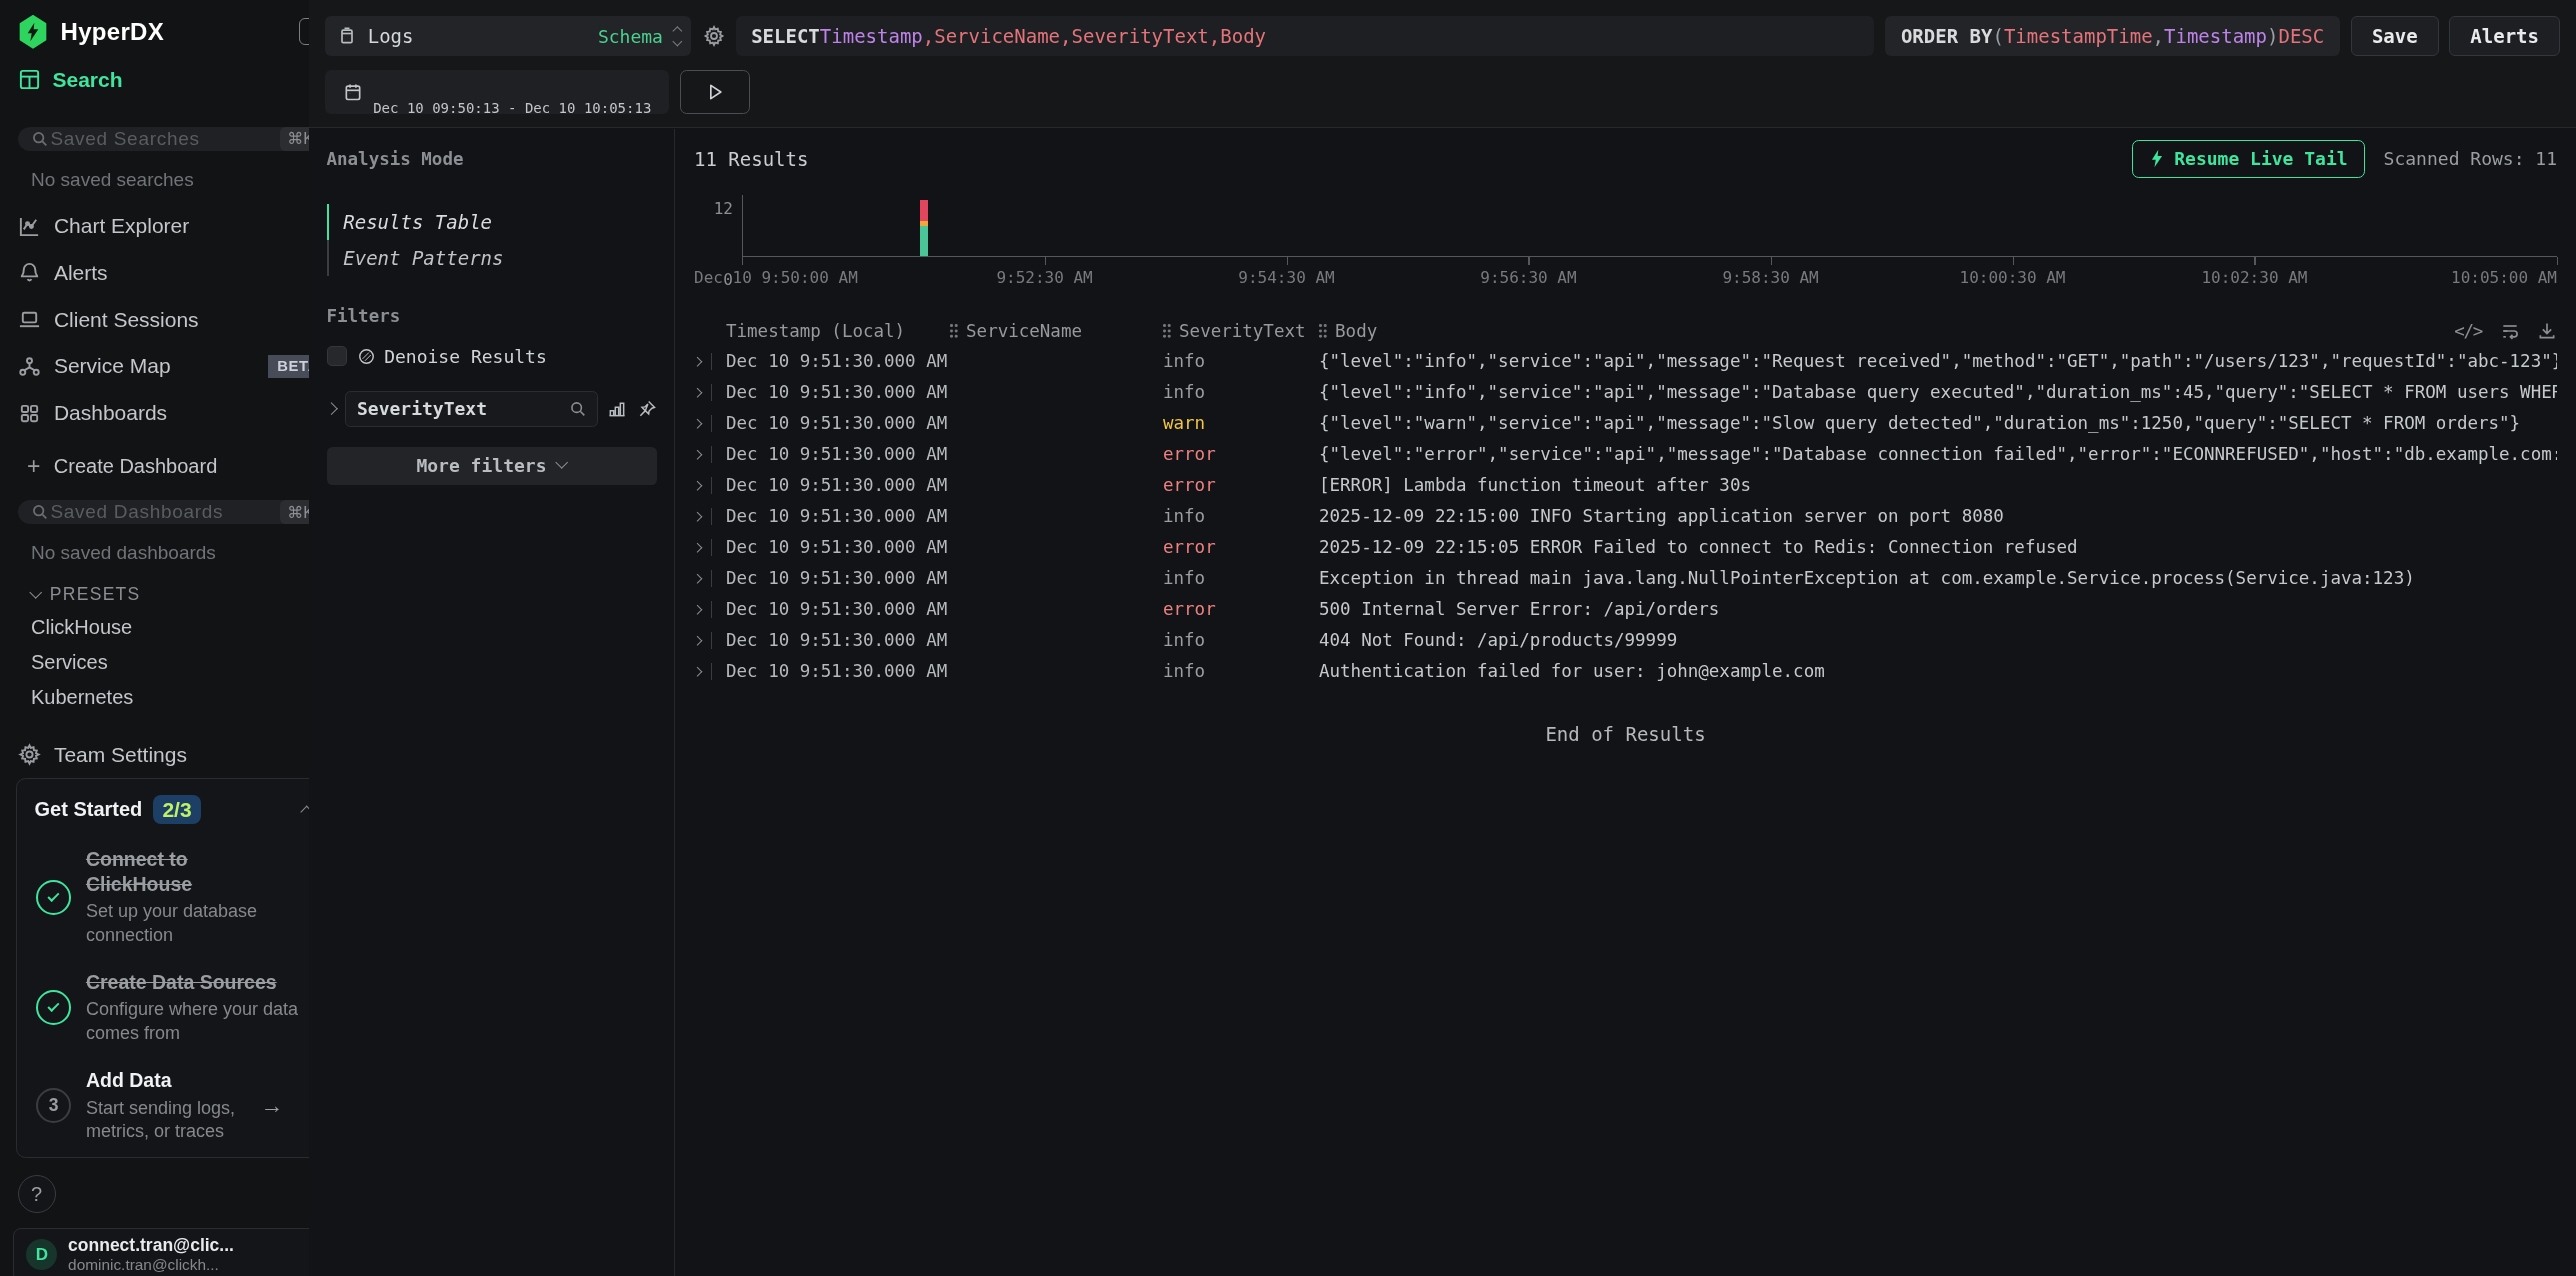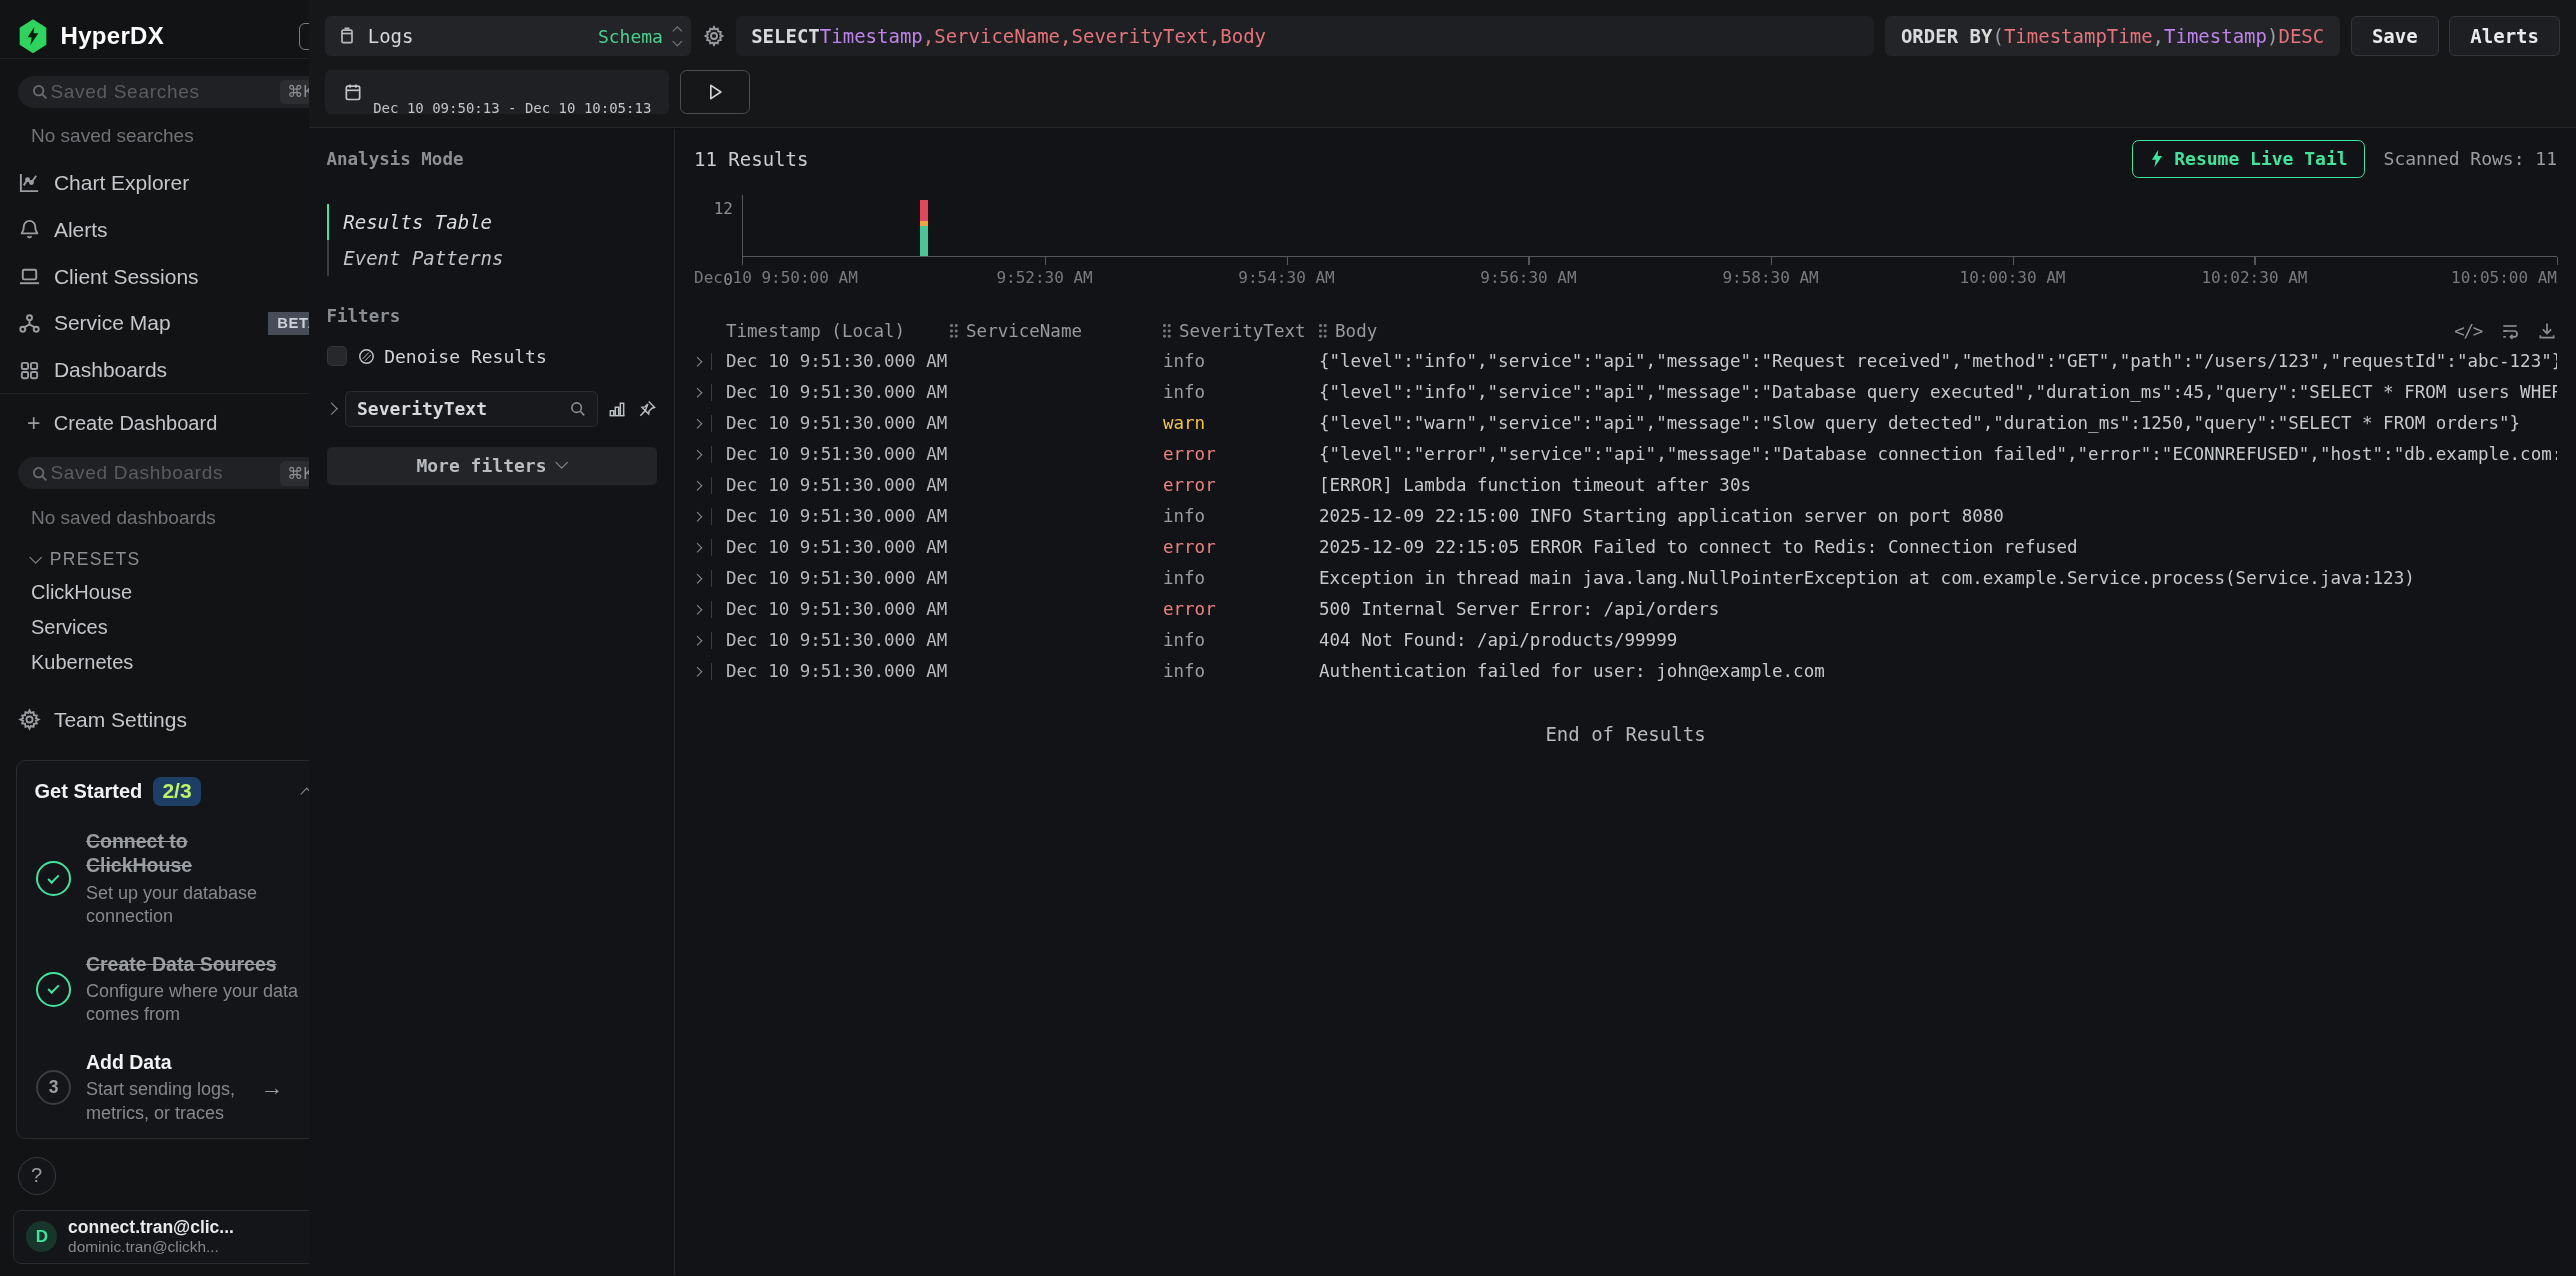--- a/index.html
+++ b/index.html
@@ -173,20 +173,31 @@
   <div class="logo-row">
     <span class="logo-hex">
       <svg width="16" height="20" viewBox="0 0 24 30">
           <path d="M14 1 L4 17 H10 L8 29 L20 11 H13 Z" fill="#0d1a10"></path>
         </svg>
     </span>
     <span class="logo-name">HyperDX</span>
     <span class="collapse-btn"></span>
   </div>
 
+  <div class="section-head">
+    <span class="icon">
+      <svg width="23" height="23" viewBox="0 0 24 24" fill="none" stroke="#3ee59d" stroke-width="2">
+          <rect x="3" y="3" width="18" height="18" rx="2"></rect>
+          <line x1="3" y1="9" x2="21" y2="9"></line>
+          <line x1="12" y1="9" x2="12" y2="21"></line>
+        </svg>
+    </span>
+    <span class="lbl sec-green">Search</span>
+    <span class="chev-up"></span>
+  </div>
   <div class="side-divider"></div>
 
   <div class="pill-input">
     <span class="icon">
       <svg width="17.5" height="17.5" viewBox="0 0 24 24" fill="none" stroke="#6a6d71" stroke-width="2.4">
           <circle cx="10.5" cy="10.5" r="6.5"></circle>
           <line x1="15.5" y1="15.5" x2="21" y2="21"></line>
         </svg>
     </span>
     <span class="ph">Saved Searches</span>

